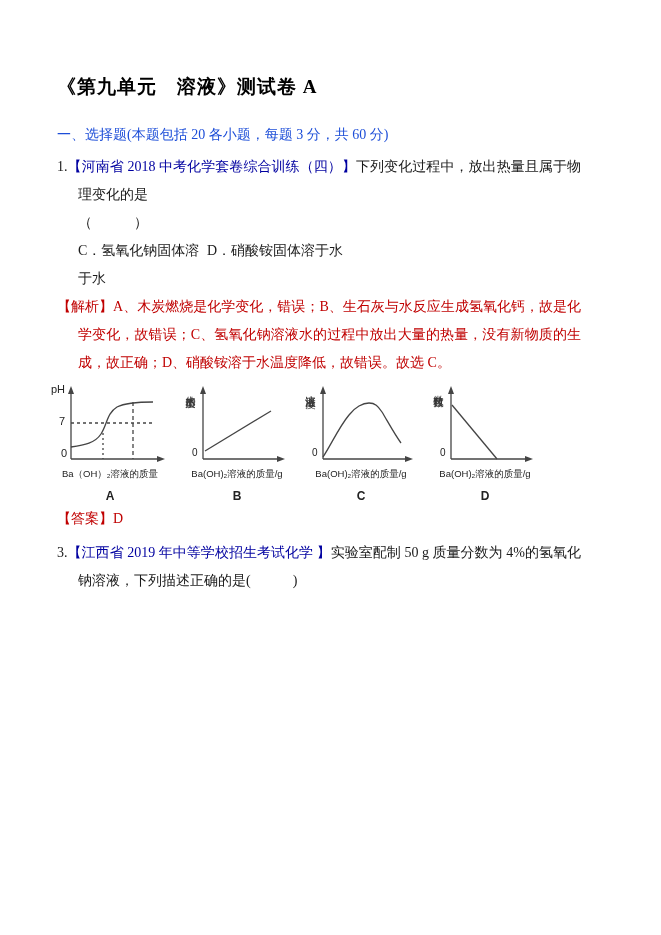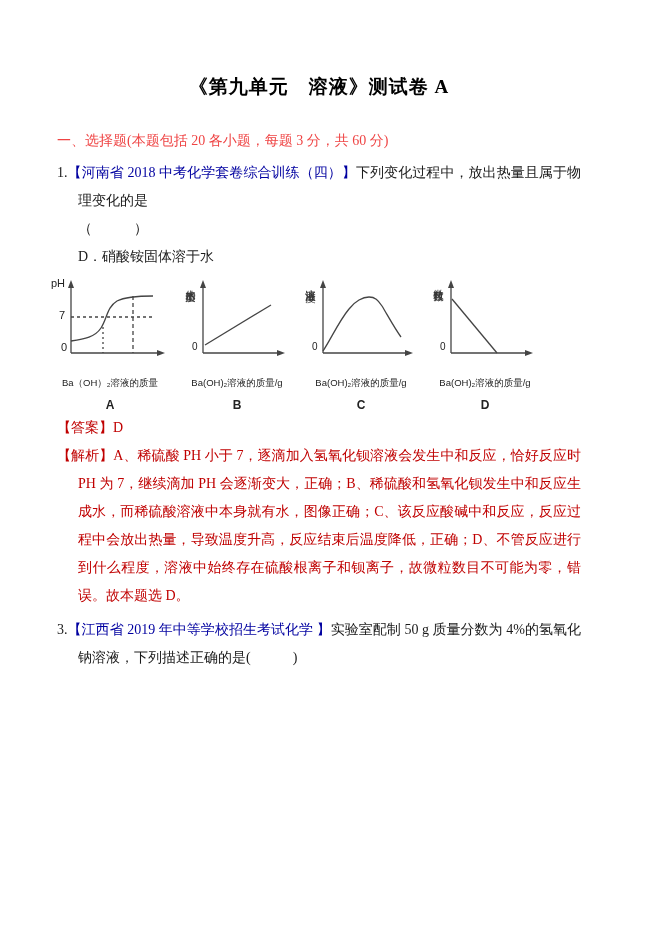--- a/index.html
+++ b/index.html
@@ -6,36 +6,36 @@
   .page{
     position:relative;
     width:661px;height:935px;
     background:#ffffff;
     font-family:"Liberation Serif", serif;
     color:#1a1a1a;
     overflow:hidden;
   }
   .inner{padding:74px 80px 0 57px;}
   .title{
-    text-align:center;font-size:19px;font-weight:bold;
+    text-align:left;font-size:19px;font-weight:bold;
     letter-spacing:1px;line-height:26px;color:#000;
   }
   .subtitle{
     text-align:center;font-size:13px;font-weight:bold;
     margin-top:11px;line-height:18px;color:#000;
   }
   .fields{
     margin-top:15px;padding-left:60px;font-size:15px;line-height:24px;color:#000;
     white-space:nowrap;
   }
   .blank{
     display:inline-block;width:76px;height:15px;
     border-bottom:1px solid #222;margin-right:9px;
   }
-  .section{margin-top:29px;font-size:14px;line-height:24px;color:#ef4444;}
+  .section{margin-top:23px;font-size:14px;line-height:24px;color:#1d4ed8;}
   .p{font-size:14px;line-height:28px;margin:0;text-align:justify;font-family:Liberation Serif, serif;}
   .hang{padding-left:21px;text-indent:-21px;}
   .ind{padding-left:21px;}
   .src{color:#0000a0;}
   .red{color:#c00000;}
   .optrow{display:flex;padding-left:21px;font-size:14px;line-height:28px;}
   .optrow .o1{width:129px;flex:0 0 auto;}
   .mt6{margin-top:6px;}
   
   .graphs{display:flex;gap:16px;margin:8px 0 2px -6px;align-items:flex-start;}
@@ -46,43 +46,45 @@
     font-family:"Liberation Sans",sans-serif;}
   .ylab-v{
     position:absolute;left:0;top:2px;
     writing-mode:vertical-rl;text-orientation:upright;
     font-size:10.5px;line-height:11px;letter-spacing:1px;color:#333;
   }
   .ytick{position:absolute;left:8px;top:30px;font-size:11px;color:#222;
     font-family:"Liberation Sans",sans-serif;}
   .zero{position:absolute;font-size:11px;color:#222;
     font-family:"Liberation Sans",sans-serif;}
-  .xlab{font-size:9.5px;line-height:12px;text-align:center;margin-top:16px;color:#222;
+  .xlab{font-size:9.5px;line-height:12px;text-align:center;margin-top:1px;color:#222;
     font-family:"Liberation Sans",sans-serif;white-space:nowrap;}
   .gletter{margin-top:9px;text-align:center;
     font:bold 12px "Liberation Sans",sans-serif;color:#222;}
   .stroke{stroke:#444;stroke-width:1.3;fill:none;}
   .arrow{fill:#444;}
 </style>
 </head>
 <body>
 
 <div class="page">
   <div class="inner">
 
     <div class="title">《第九单元　溶液》测试卷 A</div>
 
 
     <div class="section">一、选择题(本题包括 20 各小题，每题 3 分，共 60 分)</div>
 
     <p class="p hang mt6"><span>1.</span><span class="src">【河南省 2018 中考化学套卷综合训练（四）】</span><span>下列变化过程中，放出热量且属于物理变化的是</span></p>
     <p class="p ind">（　　　）</p>
     <div class="optrow">
+      <span class="o1">C．氢氧化钠固体溶于水</span>
       <span>D．硝酸铵固体溶于水</span>
     </div>
+    <p class="p hang red"><span>【解析】</span><span>A、木炭燃烧是化学变化，错误；B、生石灰与水反应生成氢氧化钙，故是化学变化，故错误；C、氢氧化钠溶液水的过程中放出大量的热量，没有新物质的生成，故正确；D、硝酸铵溶于水温度降低，故错误。故选 C。</span></p>
 
 
     <div class="graphs">
 
       <div class="graph">
         <div class="plot" style="width:118px;height:82px;text-align:center;">
           <span class="ylab-h">pH</span>
           <span class="ytick">7</span>
           <span class="zero" style="left:10px;top:62px;">0</span>
           <svg width="118" height="82" viewBox="0 0 118 82">
@@ -144,18 +146,17 @@
             <path class="stroke" d="M19,20 L64,74"></path>
           </svg>
         </div>
         <div class="xlab">Ba(OH)₂溶液的质量/g</div>
         <div class="gletter">D</div>
       </div>
 
     </div>
 
     <p class="p red"><span>【答案】</span><span>D</span></p>
-    <p class="p hang red"><span>【解析】</span><span>A、稀硫酸 PH 小于 7，逐滴加入氢氧化钡溶液会发生中和反应，恰好反应时 PH 为 7，继续滴加 PH 会逐渐变大，正确；B、稀硫酸和氢氧化钡发生中和反应生成水，而稀硫酸溶液中本身就有水，图像正确；C、该反应酸碱中和反应，反应过程中会放出热量，导致温度升高，反应结束后温度降低，正确；D、不管反应进行到什么程度，溶液中始终存在硫酸根离子和钡离子，故微粒数目不可能为零，错误。故本题选 D。</span></p>
 
     <p class="p hang mt6"><span>3.</span><span class="src">【江西省 2019 年中等学校招生考试化学 】</span><span>实验室配制 50 g 质量分数为 4%的氢氧化钠溶液，下列描述正确的是(　　　)</span></p>
 
   </div>
 </div>
 
 </body></html>

